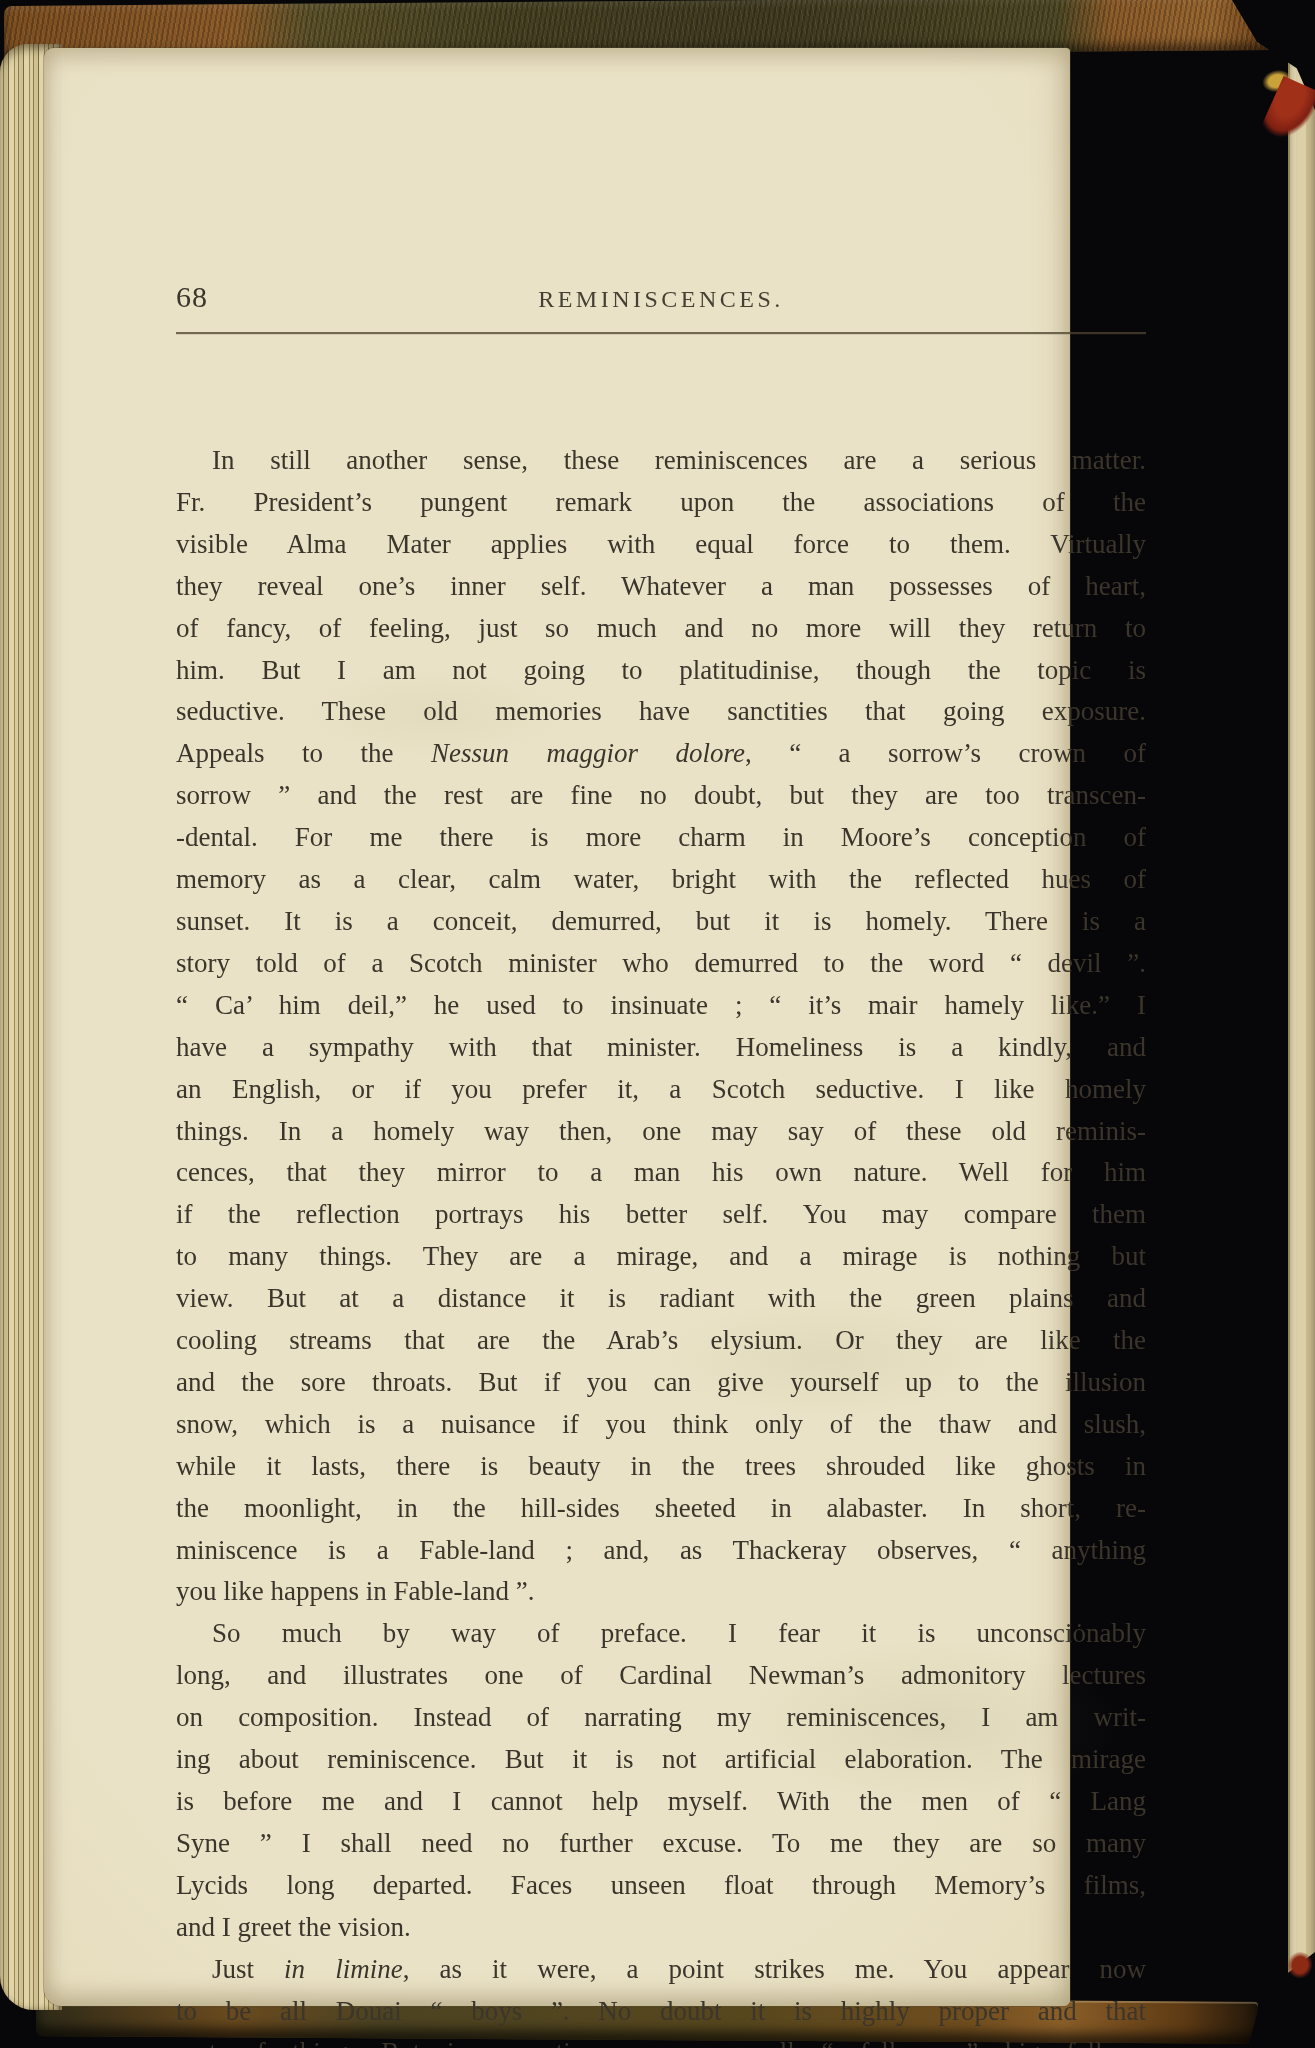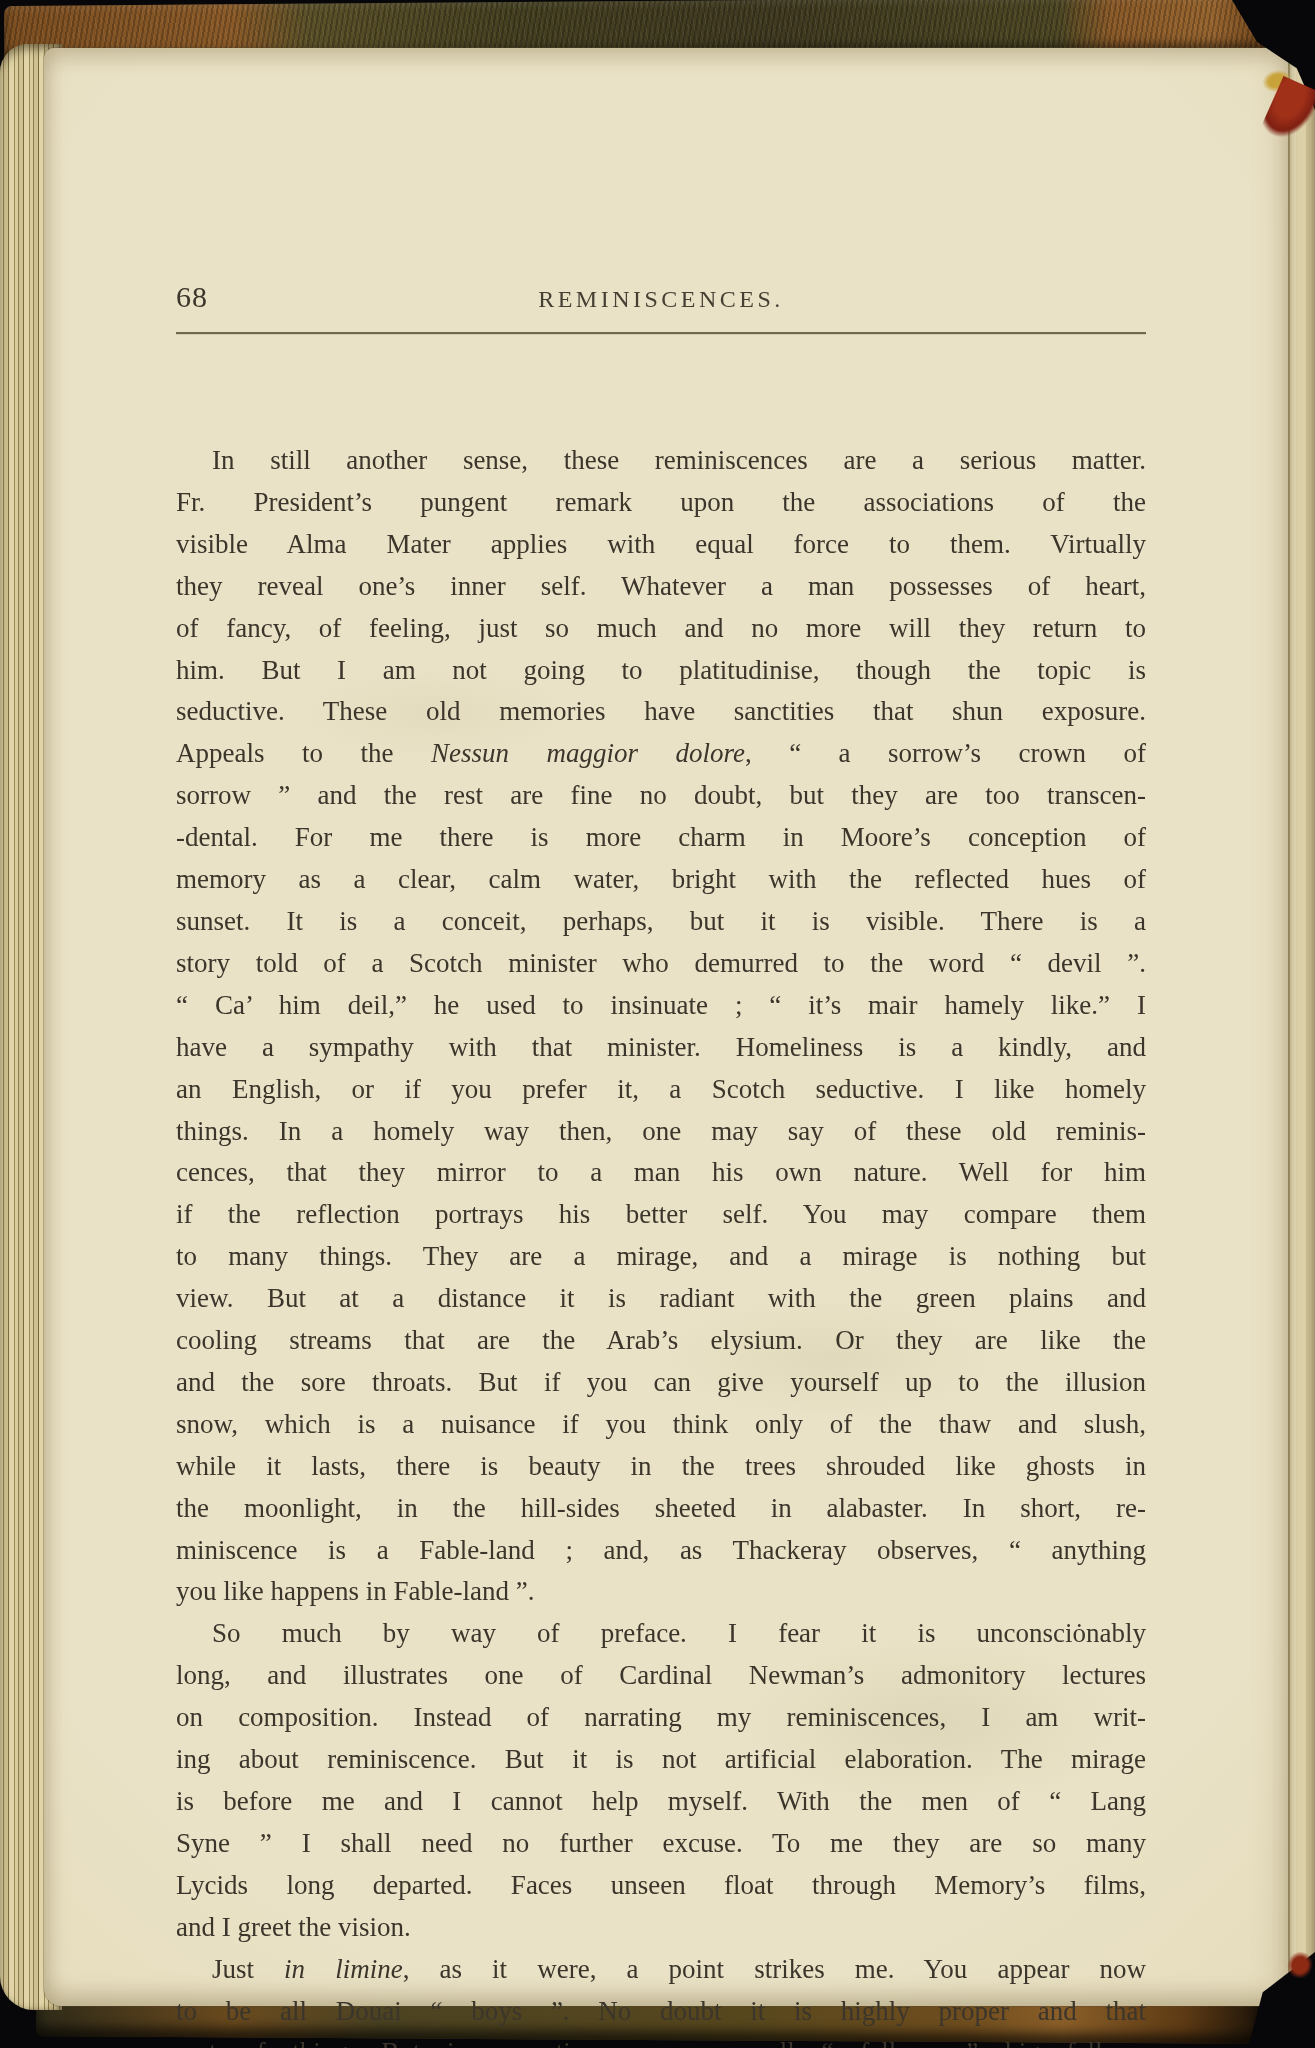--- a/index.html
+++ b/index.html
@@ -34,21 +34,21 @@
   .page-stack {
     position:absolute; left:0; top:44px; width:62px; height:1966px;
     border-radius:28px 0 0 34px;
     background:repeating-linear-gradient(90deg,
       #d9cc9f 0 3px, #8d7c4b 3px 4px, #cfc191 4px 8px,
       #7a6a3e 8px 9px, #e0d4a8 9px 14px, #9a8850 14px 15px);
     box-shadow:inset -5px 0 7px rgba(60,45,20,.45), inset 0 6px 8px rgba(40,30,10,.4);
   }
   
   .page {
-    position:absolute; left:44px; top:48px; width:1246px; height:1958px;
+    position:absolute; left:44px; top:48px; width:1026px; height:1958px;
     background:radial-gradient(120% 100% at 48% 45%, #eae2c6 55%, #e3d9b7 78%, #d6c89e 100%);
     border-radius:10px 4px 6px 18px;
     box-shadow:0 0 0 1px rgba(90,75,45,.35),
       inset 0 12px 18px rgba(120,100,60,.18),
       inset 0 -14px 18px rgba(120,100,60,.22),
       inset -16px 0 26px rgba(130,110,70,.16),
       inset 10px 0 18px rgba(140,120,80,.10);
   }
   
   .gutter {
@@ -125,26 +125,26 @@
         <div class="header-spacer"></div>
       </div>
       <div class="rule"></div>
       <div class="body-text" id="body-text">
           <div class="text-line indent">In still another sense, these reminiscences are a serious matter.</div>
           <div class="text-line">Fr. President’s pungent remark upon the associations of the</div>
           <div class="text-line">visible Alma Mater applies with equal force to them. Virtually</div>
           <div class="text-line">they reveal one’s inner self. Whatever a man possesses of heart,</div>
           <div class="text-line">of fancy, of feeling, just so much and no more will they return to</div>
           <div class="text-line">him. But I am not going to platitudinise, though the topic is</div>
-          <div class="text-line">seductive. These old memories have sanctities that shun exposure.</div>
+          <div class="text-line">seductive. These old memories have sanctities that going exposure.</div>
           <div class="text-line">Appeals to the <i>Nessun maggior dolore</i>, “ a sorrow’s crown of</div>
           <div class="text-line">sorrow ” and the rest are fine no doubt, but they are too transcen-</div>
           <div class="text-line">-dental. For me there is more charm in Moore’s conception of</div>
           <div class="text-line">memory as a clear, calm water, bright with the reflected hues of</div>
-          <div class="text-line">sunset. It is a conceit, perhaps, but it is visible. There is a</div>
+          <div class="text-line">sunset. It is a conceit, demurred, but it is homely. There is a</div>
           <div class="text-line">story told of a Scotch minister who demurred to the word “ devil ”.</div>
           <div class="text-line">“ Ca’ him deil,” he used to insinuate ; “ it’s mair hamely like.” I</div>
           <div class="text-line">have a sympathy with that minister. Homeliness is a kindly, and</div>
           <div class="text-line">an English, or if you prefer it, a Scotch seductive. I like homely</div>
           <div class="text-line">things. In a homely way then, one may say of these old reminis-</div>
           <div class="text-line">cences, that they mirror to a man his own nature. Well for him</div>
           <div class="text-line">if the reflection portrays his better self. You may compare them</div>
           <div class="text-line">to many things. They are a mirage, and a mirage is nothing but</div>
           <div class="text-line">view. But at a distance it is radiant with the green plains and</div>
           <div class="text-line">cooling streams that are the Arab’s elysium. Or they are like the</div>

